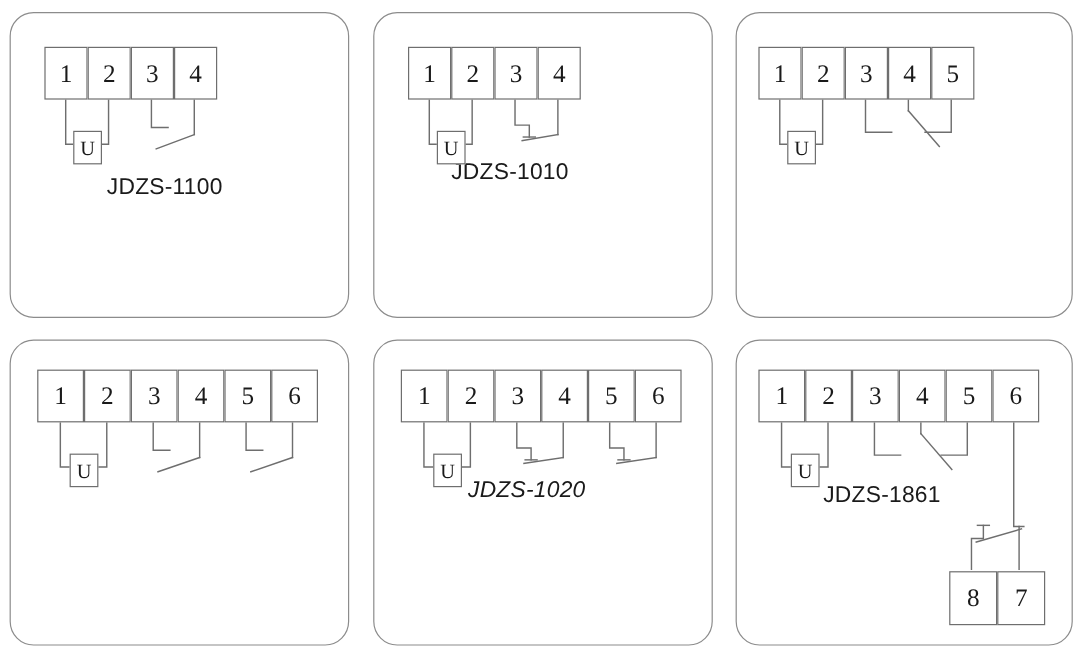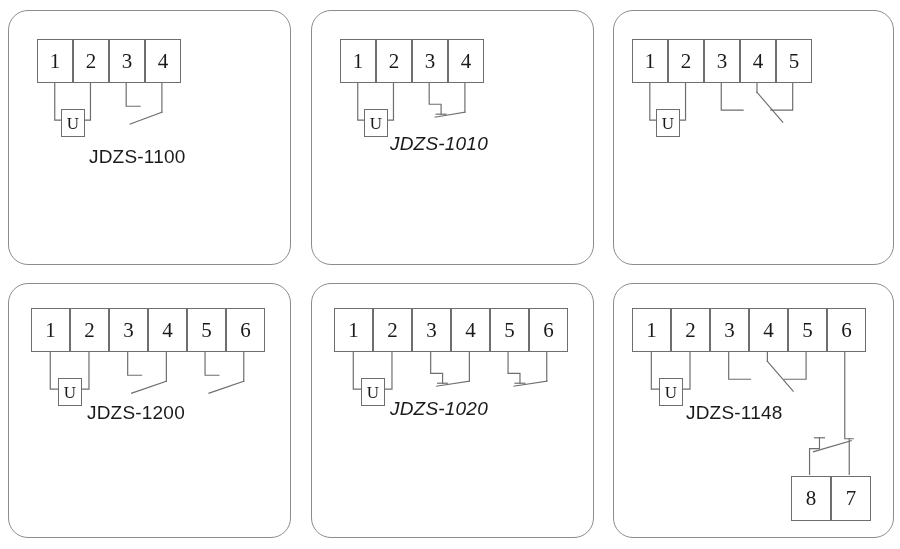--- a/index.html
+++ b/index.html
@@ -103,21 +103,21 @@
         <path class="wire" d="M118 72 L118 94 L130 94 L130 104"></path>
         <path class="wire" d="M154 72 L154 102"></path>
         <path class="wire" d="M154 102 L124 107"></path>
         <path class="wire" d="M125 104 L135 104"></path>
       </svg>
       <div class="term-cell" style="left: 28px; top: 28px; width: 36px; height: 44px;">1</div>
       <div class="term-cell" style="left: 64px; top: 28px; width: 36px; height: 44px;">2</div>
       <div class="term-cell" style="left: 100px; top: 28px; width: 36px; height: 44px;">3</div>
       <div class="term-cell" style="left: 136px; top: 28px; width: 36px; height: 44px;">4</div>
       <div class="coil-box" style="left: 52px; top: 98px; width: 24px; height: 28px;">U</div>
-      <div class="model-label" style="left: 78px; top: 122px; font-style: italic;">JDZS-1010</div>
+      <div class="model-label" style="left: 64px; top: 122px;">JDZS-1010</div>
     </div>
     <div class="panel" style="left: 613px; top: 10px; width: 281px; height: 255px;">
       <svg class="panel-svg" viewBox="0 0 281 255">
         <path class="wire" d="M36 72 L36 110 L42 110"></path>
         <path class="wire" d="M72 72 L72 110 L66 110"></path>
         <path class="wire" d="M108 72 L108 100 L130 100"></path>
         <path class="wire" d="M180 72 L180 100 L158 100"></path>
         <path class="wire" d="M144 72 L144 82"></path>
         <path class="wire" d="M144 82 L170 112"></path>
       </svg>
@@ -139,21 +139,20 @@
         <path class="wire" d="M236.5 68 L236.5 98"></path>
         <path class="wire" d="M236.5 98 L201.5 110"></path>
       </svg>
       <div class="term-cell" style="left: 22px; top: 24px; width: 39px; height: 44px;">1</div>
       <div class="term-cell" style="left: 61px; top: 24px; width: 39px; height: 44px;">2</div>
       <div class="term-cell" style="left: 100px; top: 24px; width: 39px; height: 44px;">3</div>
       <div class="term-cell" style="left: 139px; top: 24px; width: 39px; height: 44px;">4</div>
       <div class="term-cell" style="left: 178px; top: 24px; width: 39px; height: 44px;">5</div>
       <div class="term-cell" style="left: 217px; top: 24px; width: 39px; height: 44px;">6</div>
       <div class="coil-box" style="left: 49px; top: 94px; width: 24px; height: 28px;">U</div>
-      <div class="model-label" style="left: 78px; top: 118px;">JDZS-1200</div>
     </div>
     <div class="panel" style="left: 311px; top: 283px; width: 283px; height: 255px;">
       <svg class="panel-svg" viewBox="0 0 283 255">
         <path class="wire" d="M41.5 68 L41.5 106 L49 106"></path>
         <path class="wire" d="M80.5 68 L80.5 106 L73 106"></path>
         <path class="wire" d="M119.5 68 L119.5 90 L131.5 90 L131.5 100"></path>
         <path class="wire" d="M158.5 68 L158.5 98"></path>
         <path class="wire" d="M158.5 98 L125.5 103"></path>
         <path class="wire" d="M126.5 100 L136.5 100"></path>
         <path class="wire" d="M197.5 68 L197.5 90 L209.5 90 L209.5 100"></path>
@@ -184,17 +183,17 @@
         <path class="wire" d="M239 158 L201 169"></path>
         <path class="wire" d="M202 155 L212 155"></path>
       </svg>
       <div class="term-cell" style="left: 18px; top: 24px; width: 39px; height: 44px;">1</div>
       <div class="term-cell" style="left: 57px; top: 24px; width: 39px; height: 44px;">2</div>
       <div class="term-cell" style="left: 96px; top: 24px; width: 39px; height: 44px;">3</div>
       <div class="term-cell" style="left: 135px; top: 24px; width: 39px; height: 44px;">4</div>
       <div class="term-cell" style="left: 174px; top: 24px; width: 39px; height: 44px;">5</div>
       <div class="term-cell" style="left: 213px; top: 24px; width: 39px; height: 44px;">6</div>
       <div class="coil-box" style="left: 45px; top: 94px; width: 24px; height: 28px;">U</div>
-      <div class="model-label" style="left: 72px; top: 118px;">JDZS-1148</div>
+      <div class="model-label" style="left: 72px; top: 118px;">JDZS-1861</div>
       <div class="term-cell" style="left: 177px; top: 192px; width: 40px; height: 45px;">8</div>
       <div class="term-cell" style="left: 217px; top: 192px; width: 40px; height: 45px;">7</div>
     </div>
   </div>
 
 </body></html>

